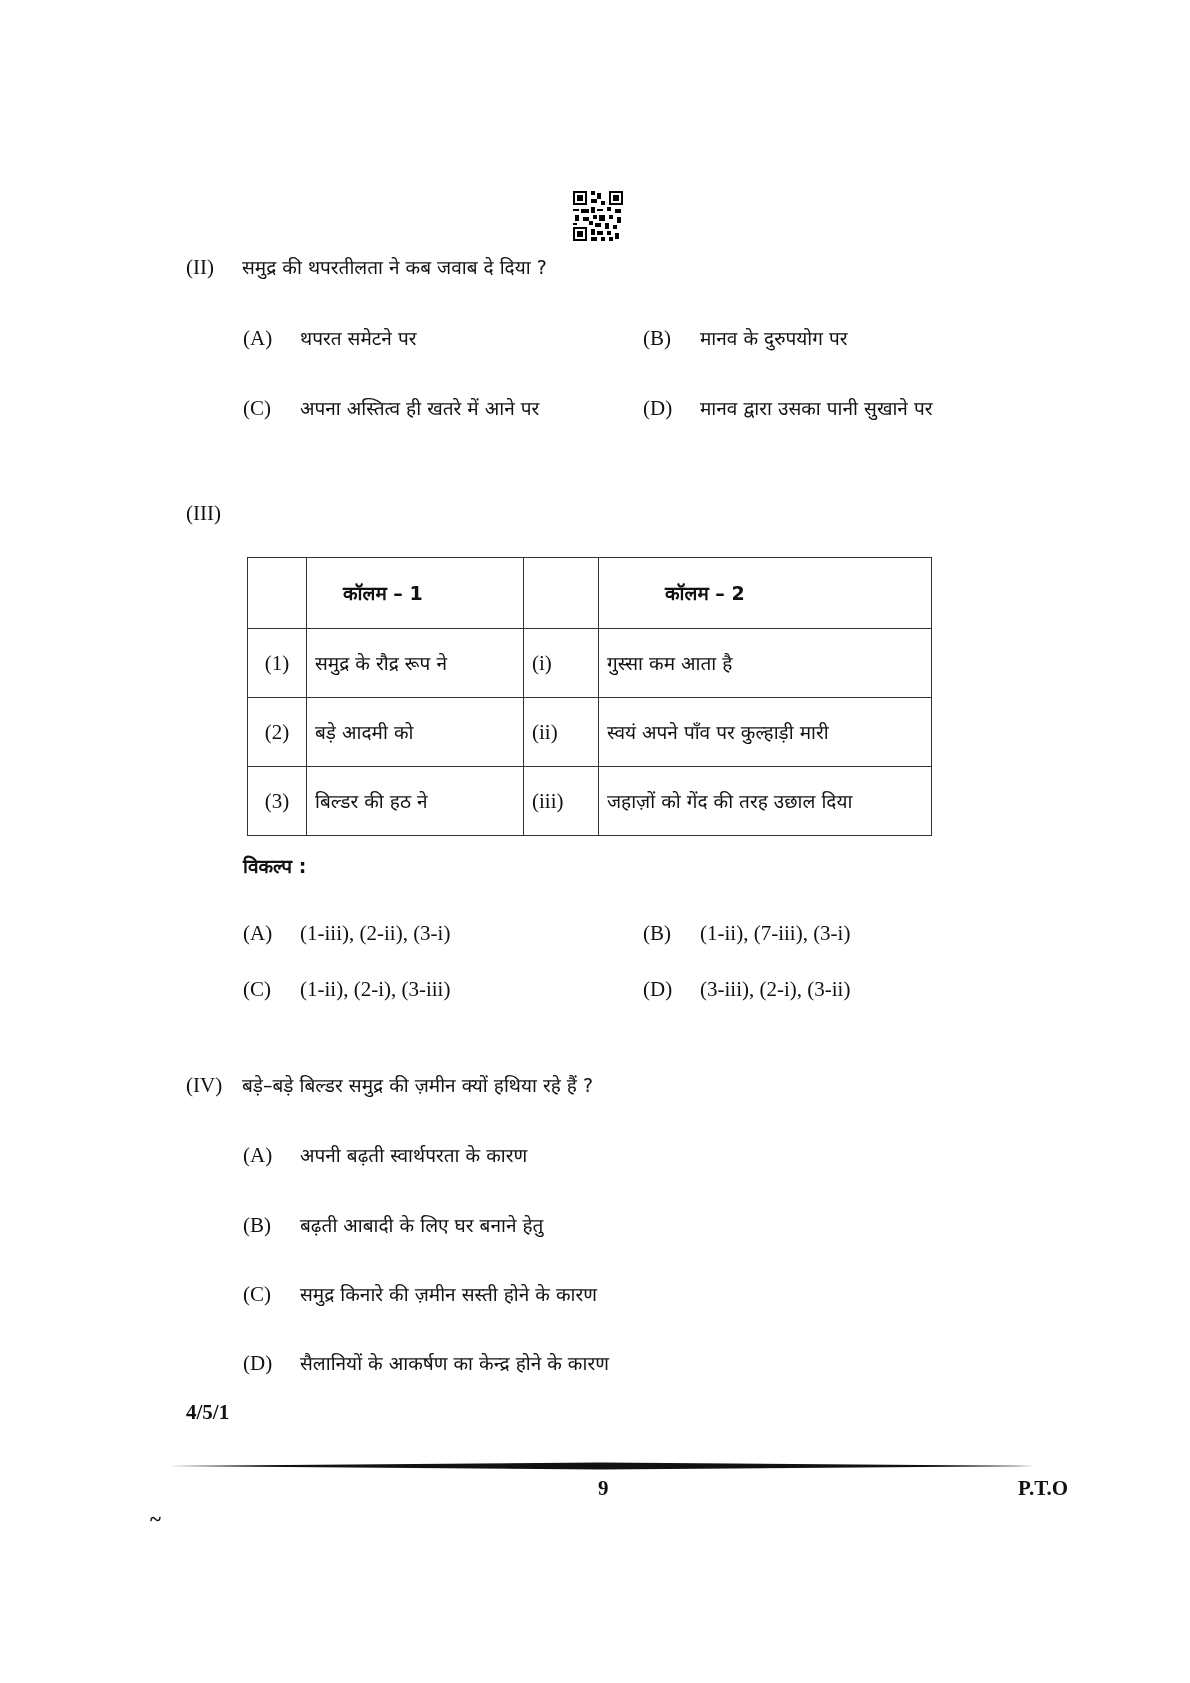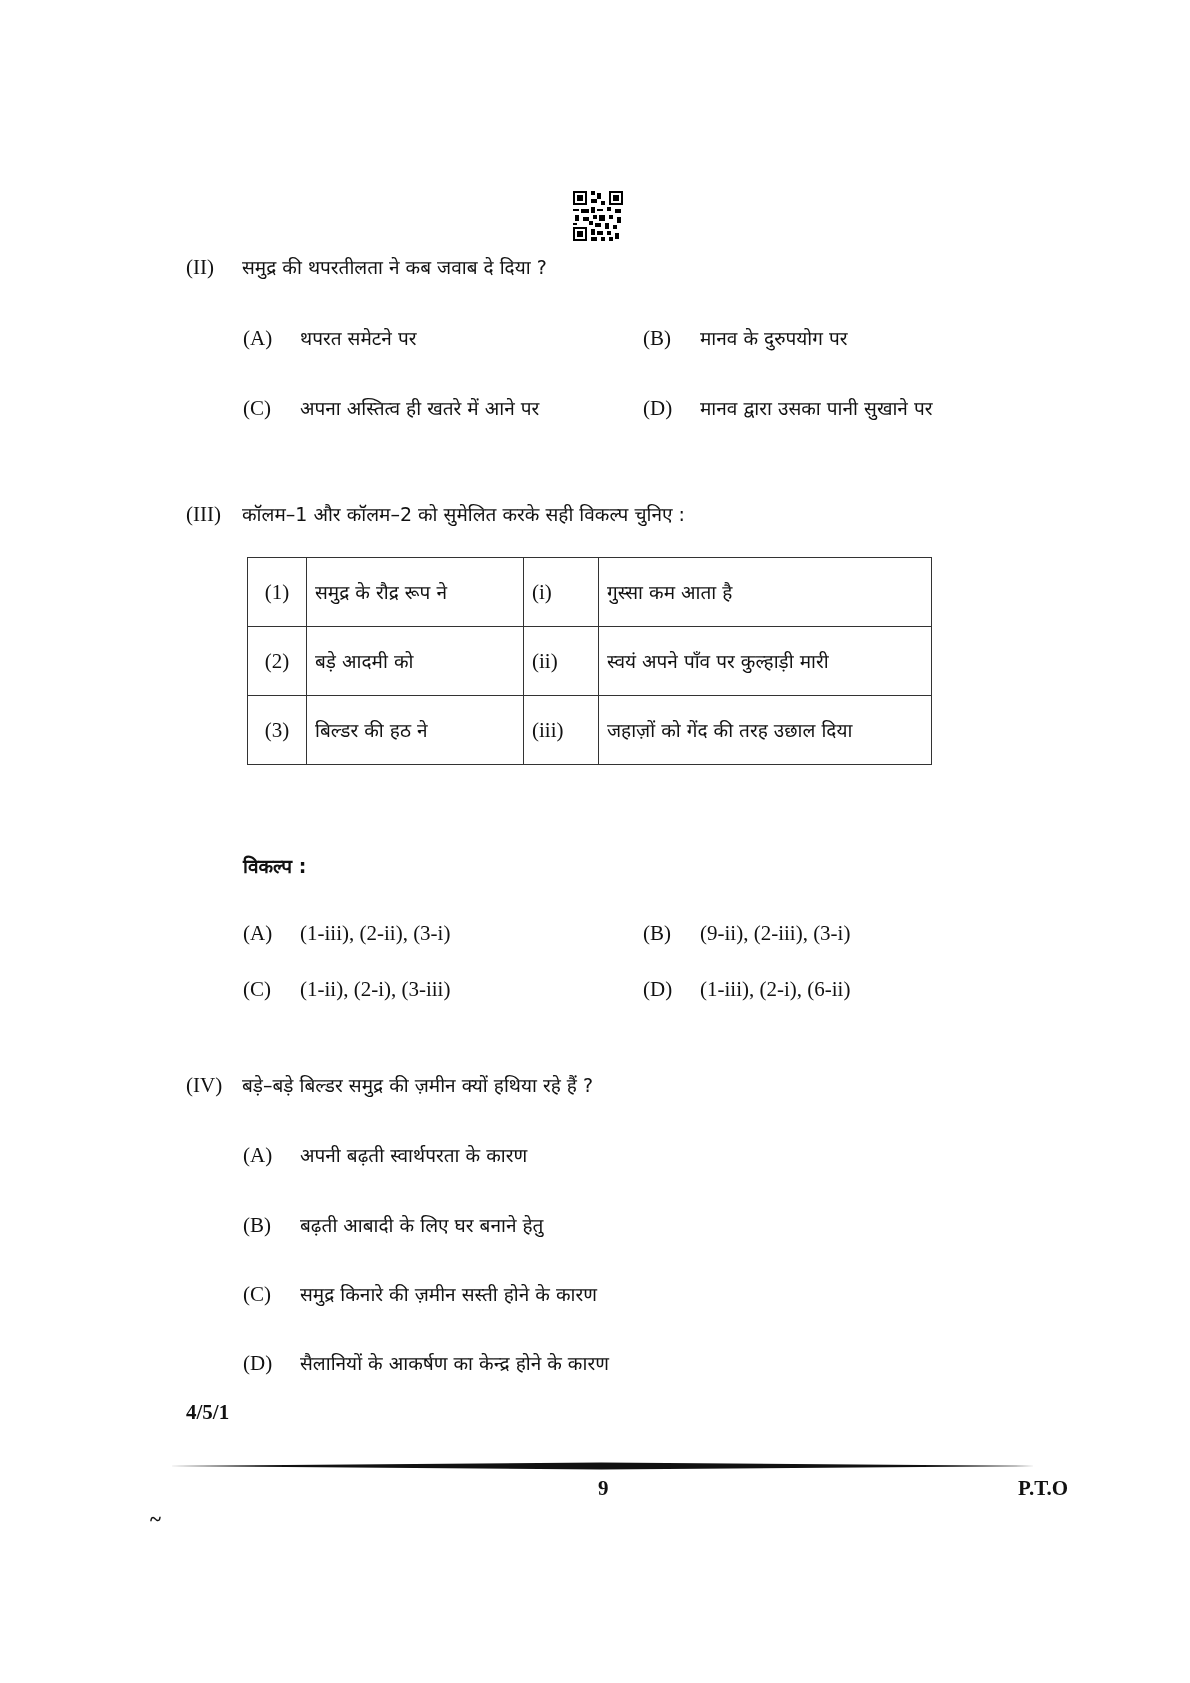--- a/index.html
+++ b/index.html
@@ -82,25 +82,30 @@
   <span class="lat" style="width:57px;">(C)</span>
   <span class="hi">अपना अस्तित्व ही खतरे में आने पर</span>
 </div>
 <div class="line" style="left:643px; top:395px;">
   <span class="lat" style="width:57px;">(D)</span>
   <span class="hi">मानव द्वारा उसका पानी सुखाने पर</span>
 </div>
 
 <div class="line" style="left:186px; top:501px;">
   <span class="qnum" style="width:56px;">(III)</span>
-  <span class="hi">कॉलम–1 और कॉलम–2 को सुमेलित करके सही विकल्प चुनिए :</span>
 </div>
 
 <table class="match">
   <tbody>
+      <tr>
+    <th class="c0 hi"></th>
+    <th class="c1 hi" style="text-align:left; padding-left:36px;">कॉलम – 1</th>
+    <th class="c2 hi"></th>
+    <th class="c3 hi" style="text-align:left; padding-left:66px;">कॉलम – 2</th>
+  </tr>
   <tr>
     <td class="c0 lat">(1)</td>
     <td class="c1 hi">समुद्र के रौद्र रूप ने</td>
     <td class="c2 lat">(i)</td>
     <td class="c3 hi">गुस्सा कम आता है</td>
   </tr>
   <tr>
     <td class="c0 lat">(2)</td>
     <td class="c1 hi">बड़े आदमी को</td>
     <td class="c2 lat">(ii)</td>
@@ -116,29 +121,29 @@
   </table>
 
 <div class="abs hi bold" style="left:243px; top:853px;">विकल्प :</div>
 
 <div class="line" style="left:243px; top:921px;">
   <span class="lat" style="width:57px;">(A)</span>
   <span class="lat">(1-iii), (2-ii), (3-i)</span>
 </div>
 <div class="line" style="left:643px; top:921px;">
   <span class="lat" style="width:57px;">(B)</span>
-  <span class="lat">(9-ii), (2-iii), (3-i)</span>
+  <span class="lat">(1-ii), (7-iii), (3-i)</span>
 </div>
 <div class="line" style="left:243px; top:977px;">
   <span class="lat" style="width:57px;">(C)</span>
   <span class="lat">(1-ii), (2-i), (3-iii)</span>
 </div>
 <div class="line" style="left:643px; top:977px;">
   <span class="lat" style="width:57px;">(D)</span>
-  <span class="lat">(1-iii), (2-i), (6-ii)</span>
+  <span class="lat">(3-iii), (2-i), (3-ii)</span>
 </div>
 
 <div class="line" style="left:186px; top:1072px;">
   <span class="qnum" style="width:56px;">(IV)</span>
   <span class="hi">बड़े–बड़े बिल्डर समुद्र की ज़मीन क्यों हथिया रहे हैं ?</span>
 </div>
 <div class="line" style="left:243px; top:1142px;">
   <span class="lat" style="width:57px;">(A)</span>
   <span class="hi">अपनी बढ़ती स्वार्थपरता के कारण</span>
 </div>

